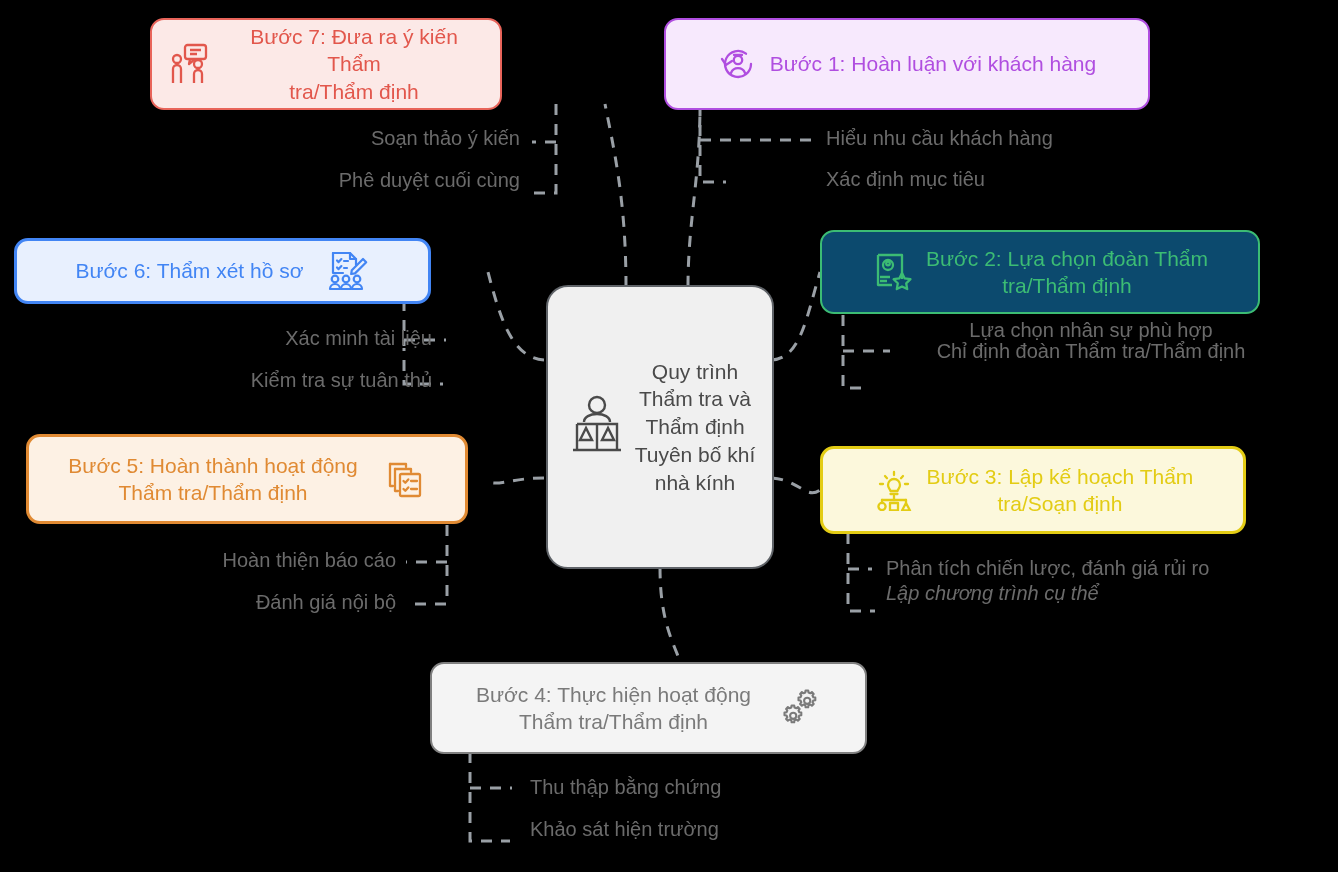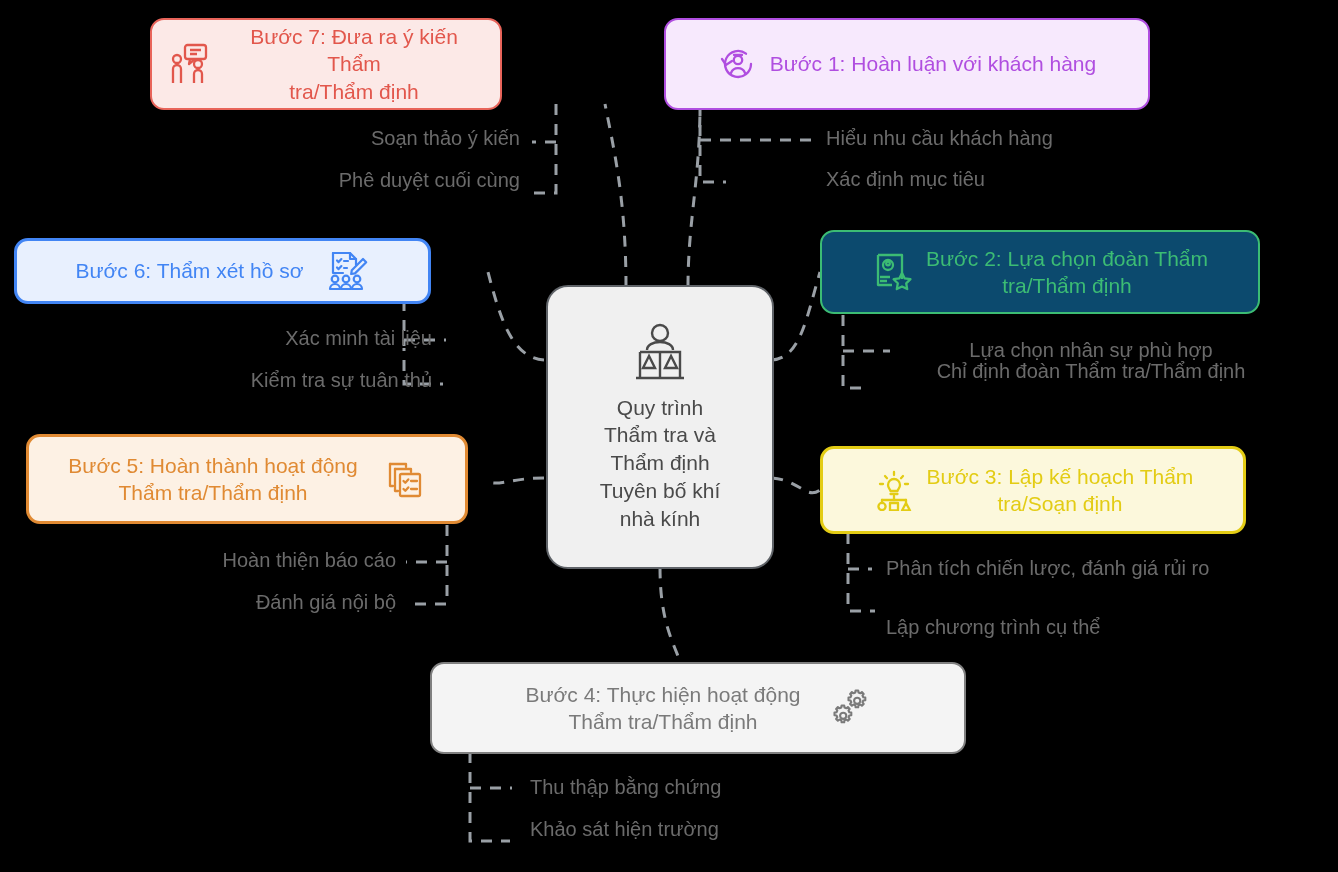--- a/index.html
+++ b/index.html
@@ -17,21 +17,21 @@
     padding:10px 16px;line-height:1.3;text-align:center;
   }
   .node .label{font-size:21px;font-weight:400;white-space:pre-line;}
   .node .ic{flex:0 0 auto;display:flex;align-items:center;justify-content:center;}
   .node .ic svg{display:block;}
 
   
   #center-node{
     position:absolute;left:546px;top:285px;width:224px;height:280px;
     background:#f0f0f0;border:2.5px solid #5f6368;border-radius:22px;
-    display:flex;flex-direction:column;align-items:center;justify-content:center;gap:6px;
+    display:flex;flex-direction:row;align-items:center;justify-content:center;gap:6px;
   }
   #center-node .ctext{
     font-size:21px;color:#4a4a4a;text-align:center;line-height:1.32;white-space:pre-line;
   }
 
   .subwrap{position:absolute;}
   .sub{font-size:20px;color:#6b6b6b;white-space:nowrap;line-height:1.25;}
   .sub.wrap{white-space:normal;}
 </style>
 </head>
@@ -152,21 +152,21 @@
           <circle cx="16" cy="14" r="5"></circle>
             <circle cx="16" cy="12.5" r="1.8"></circle>
           <path d="M8 26h10M8 30h7"></path>
           <path d="M30 22l2.6 5.3 5.9.9-4.3 4.1 1 5.8-5.2-2.7-5.2 2.7 1-5.8-4.2-4.1 5.8-.9z"></path>
         </g>
       </svg>
     </span>
     <span class="label" style="color:#3cbc74;">Bước 2: Lựa chọn đoàn Thẩm
 tra/Thẩm định</span>
   </div>
-  <div class="subwrap" style="left:886px;top:338px;width:410px;text-align:center;">
+  <div class="subwrap" style="left:886px;top:318px;width:410px;text-align:center;">
     <div class="sub">Lựa chọn nhân sự phù hợp</div>
     <div class="sub wrap" style="margin-top:-4px;">Chỉ định đoàn Thẩm tra/Thẩm định</div>
   </div>
 
   <div class="node" id="n3" style="left:820px;top:446px;width:426px;height:88px;background:#fcf8dc;border:3px solid #e3cc14;">
     <span class="ic">
       <svg width="42" height="42" viewBox="0 0 42 42">
         <g fill="none" stroke="#e3cc14" stroke-width="2.3" stroke-linecap="round" stroke-linejoin="round">
           <path d="M21 3v3M12 7l2 2.2M30 7l-2 2.2M7 15h3M35 15h-3"></path>
           <path d="M15 16a6 6 0 1 1 12 0c0 3-2 4-2.5 6h-7C17 20 15 19 15 16z"></path>
@@ -178,24 +178,24 @@
           <rect x="17" y="34" width="8" height="7.5"></rect>
           <path d="M33 34l4 7.5h-8z"></path>
         </g>
       </svg>
     </span>
     <span class="label" style="color:#e3cc14;">Bước 3: Lập kế hoạch Thẩm
 tra/Soạn định</span>
   </div>
   <div class="subwrap" style="left:886px;top:556px;width:452px;text-align:left;">
     <div class="sub">Phân tích chiến lược, đánh giá rủi ro</div>
-    <div class="sub" style="margin-top:34px;">Lập chương trình cụ thể</div>
-  </div>
-
-  <div class="node" id="n4" style="left:430px;top:662px;width:536px;height:92px;background:#f4f4f4;border:2.5px solid #808080;gap:28px;">
+    <div class="sub" style="margin-top:0;font-style:italic;">Lập chương trình cụ thể</div>
+  </div>
+
+  <div class="node" id="n4" style="left:430px;top:662px;width:437px;height:92px;background:#f4f4f4;border:2.5px solid #808080;gap:28px;">
     <span class="label" style="color:#7a7a7a;">Bước 4: Thực hiện hoạt động
 Thẩm tra/Thẩm định</span>
     <span class="ic">
       <svg width="42" height="42" viewBox="0 0 42 42">
         <g fill="none" stroke="#7a7a7a" stroke-width="2.1" stroke-linejoin="round">
           <path d="M29.5 5.5l1.8.8 1.6-1.2 1.8 1.8-1.2 1.6.8 1.8 2 .3v2.6l-2 .3-.8 1.8 1.2 1.6-1.8 1.8-1.6-1.2-1.8.8-.3 2h-2.6l-.3-2-1.8-.8-1.6 1.2-1.8-1.8 1.2-1.6-.8-1.8-2-.3v-2.6l2-.3.8-1.8-1.2-1.6 1.8-1.8 1.6 1.2 1.8-.8.3-2h2.6z"></path>
           <circle cx="28.2" cy="13.8" r="3.1"></circle>
           <path d="M15.5 20.5l1.8.8 1.6-1.2 1.8 1.8-1.2 1.6.8 1.8 2 .3v2.6l-2 .3-.8 1.8 1.2 1.6-1.8 1.8-1.6-1.2-1.8.8-.3 2h-2.6l-.3-2-1.8-.8-1.6 1.2-1.8-1.8 1.2-1.6-.8-1.8-2-.3v-2.6l2-.3.8-1.8-1.2-1.6 1.8-1.8 1.6 1.2 1.8-.8.3-2h2.6z"></path>
           <circle cx="14.2" cy="28.8" r="3.1"></circle>
         </g>

